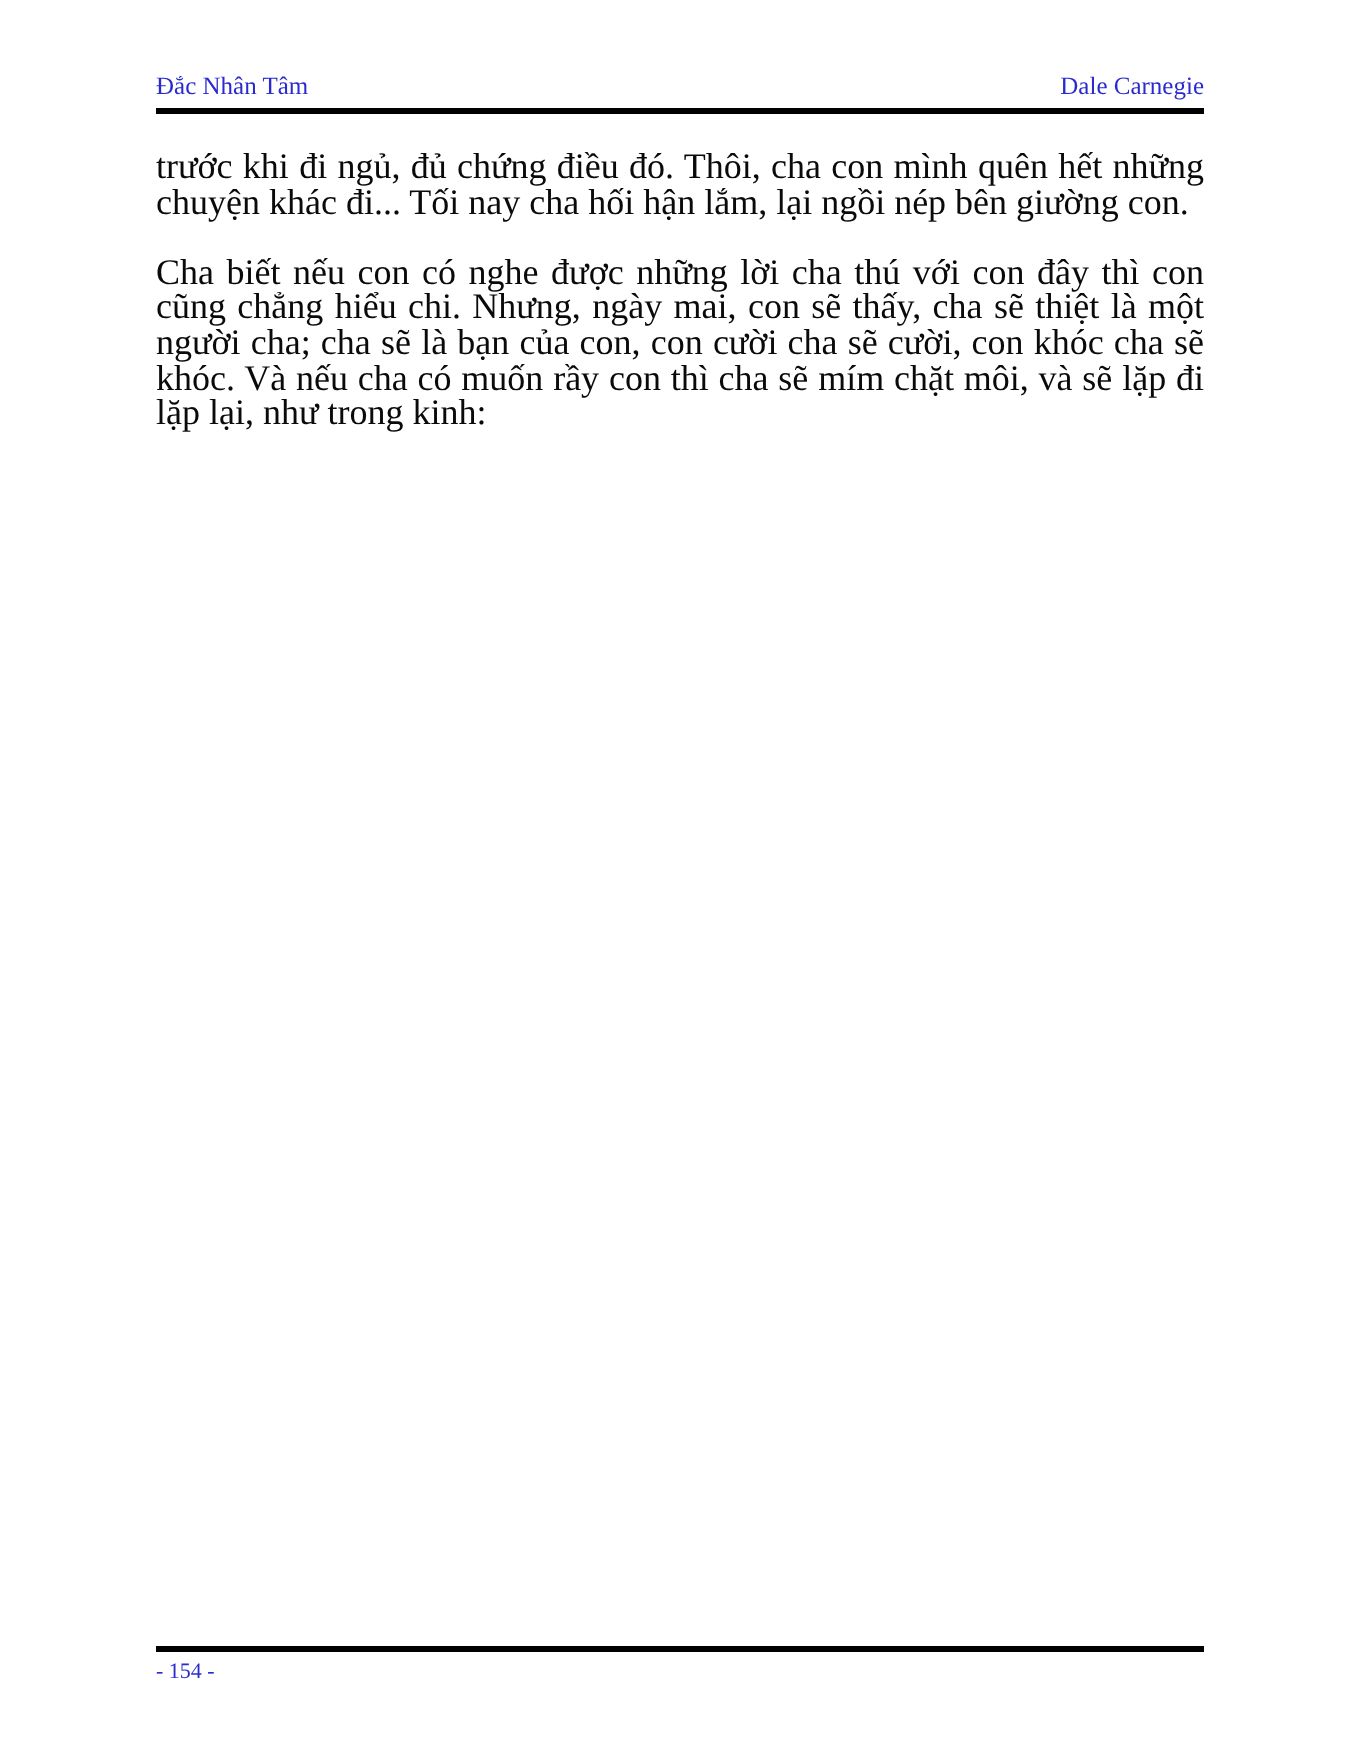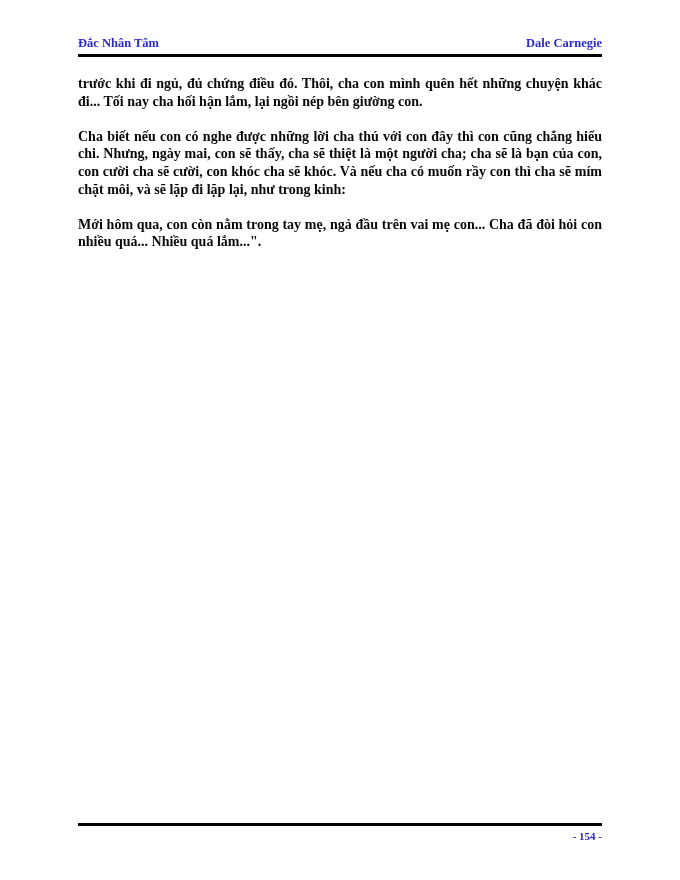--- a/index.html
+++ b/index.html
@@ -9,21 +9,20 @@
   }
   .page {
     position: relative;
     width: 680px;
     height: 880px;
     background: #ffffff;
     font-family: "Liberation Serif", "DejaVu Serif", serif;
     color: #0a0a0a;
     overflow: hidden;
     box-sizing: border-box;
-    font-weight: bold;
   }
   .header {
     position: absolute;
     top: 36px;
     left: 78px;
     width: 524px;
     display: flex;
     justify-content: space-between;
     align-items: flex-end;
     font-size: 12.5px;
@@ -31,36 +30,36 @@
     color: #2a2ace;
     border-bottom: 3px solid #000000;
     padding-bottom: 4px;
     box-sizing: border-box;
   }
   .body-text {
     position: absolute;
     top: 75px;
     left: 78px;
     width: 524px;
-    font-size: 14px;
+    font-size: 18px;
     line-height: 17.6px;
     text-align: justify;
     color: #0a0a0a;
   }
   .body-text p {
     margin: 0 0 17.6px 0;
     padding: 0;
   }
   .footer {
     position: absolute;
     top: 823px;
     left: 78px;
     width: 524px;
     border-top: 3px solid #000000;
-    text-align: right;
+    text-align: left;
   }
   .footer .page-number {
     display: inline-block;
     margin-top: 3px;
     font-size: 11px;
     line-height: 13px;
     color: #2a2ace;
   }
 </style>
 </head>
@@ -69,20 +68,19 @@
 <div class="page">
 
   <div class="header">
     <span>Đắc Nhân Tâm</span>
     <span>Dale Carnegie</span>
   </div>
 
   <div class="body-text">
     <p>trước khi đi ngủ, đủ chứng điều đó. Thôi, cha con mình quên hết những chuyện khác đi... Tối nay cha hối hận lắm, lại ngồi nép bên giường con.</p>
     <p>Cha biết nếu con có nghe được những lời cha thú với con đây thì con cũng chẳng hiểu chi. Nhưng, ngày mai, con sẽ thấy, cha sẽ thiệt là một người cha; cha sẽ là bạn của con, con cười cha sẽ cười, con khóc cha sẽ khóc. Và nếu cha có muốn rầy con thì cha sẽ mím chặt môi, và sẽ lặp đi lặp lại, như trong kinh:</p>
-    <p>Mới hôm qua, con còn nằm trong tay mẹ, ngả đầu trên vai mẹ con... Cha đã đòi hỏi con nhiều quá... Nhiều quá lắm...".</p>
   </div>
 
   <div class="footer">
     <span class="page-number">- 154 -</span>
   </div>
 
 </div>
 
 </body></html>

